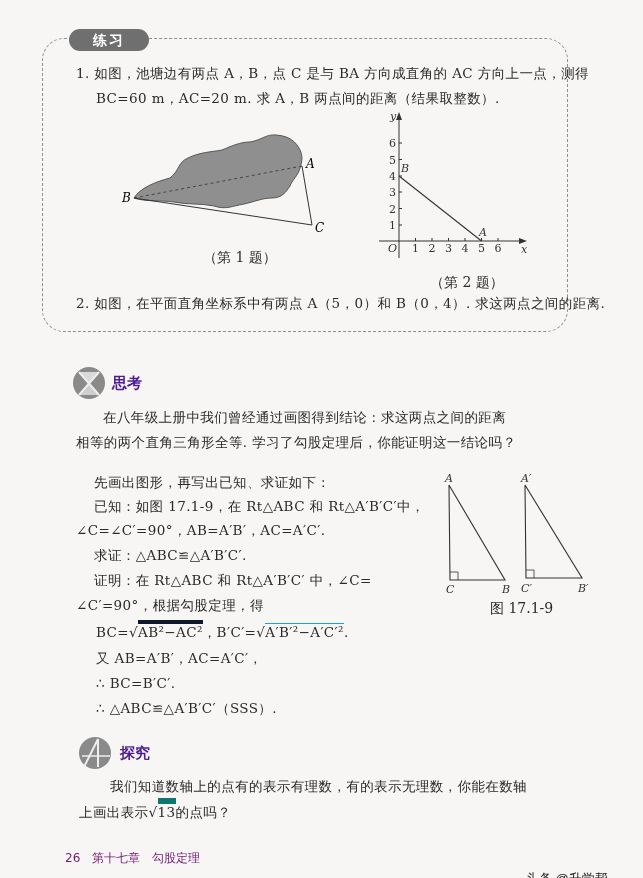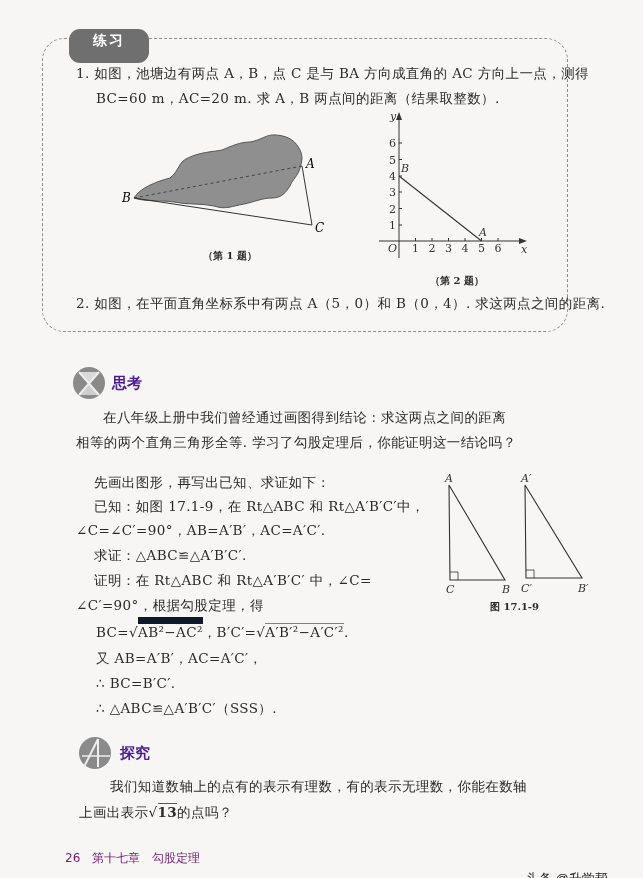--- a/index.html
+++ b/index.html
@@ -4,27 +4,27 @@
 <style>
   html, body { margin:0; padding:0; }
   body {
     width:643px; height:878px; position:relative; overflow:hidden;
     background:#f7f6f4;
     font-family:"DejaVu Serif", "Liberation Serif", serif;
     color:#2a2a2a;
   }
   .abs { position:absolute; }
   .txt { font-size:13.5px; line-height:20px; white-space:nowrap; letter-spacing:0.4px; }
-  .small { font-size:10px; white-space:nowrap;font-weight:bold; }
+  .small { font-size:14px; white-space:nowrap; }
   .frame {
     position:absolute; left:42px; top:38px; width:524px; height:292px;
     border:1.6px dashed #8e8e8e; border-radius:22px;
   }
   .badge {
-    position:absolute; left:69px; top:29px; width:80px; height:34px;
+    position:absolute; left:69px; top:29px; width:80px; height:22px;
     background:#6f6f6f; border-radius:11px; color:#fff;
     font-family:"DejaVu Sans", "Liberation Sans", sans-serif; font-weight:bold;
     font-size:14px; line-height:22px; text-align:center; letter-spacing:2px;
   }
   .section-head {
     position:absolute; font-family:"DejaVu Sans","Liberation Sans",sans-serif;
     font-weight:bold; font-size:15px; color:#4c1d95;
   }
   .footer { font-family:"DejaVu Sans","Liberation Sans",sans-serif; font-size:12px; color:#701a75; }
   .watermark { font-family:Liberation Sans, sans-serif; font-size:13px; color:#222;margin-top:23px; }
@@ -112,21 +112,21 @@
 <div class="abs txt" style="left:76px;top:432px;">相等的两个直角三角形全等. 学习了勾股定理后，你能证明这一结论吗？</div>
 
 <div class="abs txt" style="left:94px;top:472px;">先画出图形，再写出已知、求证如下：</div>
 <div class="abs txt" style="left:94px;top:496px;">已知：如图 17.1-9，在 Rt△ABC 和 Rt△A′B′C′中，</div>
 <div class="abs txt" style="left:76px;top:520px;">∠C=∠C′=90°，AB=A′B′，AC=A′C′.</div>
 <div class="abs txt" style="left:94px;top:545px;">求证：△ABC≌△A′B′C′.</div>
 <div class="abs txt" style="left:94px;top:570px;">证明：在 Rt△ABC 和 Rt△A′B′C′ 中，∠C=</div>
 <div class="abs txt" style="left:76px;top:595px;">∠C′=90°，根据勾股定理，得</div>
 
 <div class="abs txt" style="left:96px;top:622px;">
-  <span>BC=</span><span>√</span><span style="border-top:7px solid #0f172a;">AB²−AC²</span><span>，B′C′=</span><span>√</span><span style="border-top:1px solid #0ea5e9;">A′B′²−A′C′²</span><span>.</span>
+  <span>BC=</span><span>√</span><span style="border-top:4px solid #0f172a;">AB²−AC²</span><span>，B′C′=</span><span>√</span><span style="border-top:1px solid #0ea5e9;">A′B′²−A′C′²</span><span>.</span>
 </div>
 <div class="abs txt" style="left:96px;top:648px;">又  AB=A′B′，AC=A′C′，</div>
 <div class="abs txt" style="left:96px;top:673px;">∴  BC=B′C′.</div>
 <div class="abs txt" style="left:96px;top:698px;">∴  △ABC≌△A′B′C′（SSS）.</div>
 
 <svg style="left:0;top:0;width:643px;height:878px;pointer-events:none;">
   <polyline points="449,485 450,580 505,580 449,485" fill="none" stroke="#333" stroke-width="1.1"></polyline>
   <polyline points="450,572 458,572 458,580" fill="none" stroke="#333" stroke-width="0.8"></polyline>
   <polyline points="525,485 526,578 582,578 525,485" fill="none" stroke="#333" stroke-width="1.1"></polyline>
   <polyline points="526,570 534,570 534,578" fill="none" stroke="#333" stroke-width="0.8"></polyline>
@@ -143,21 +143,21 @@
 
 <svg style="left:78px;top:736px;width:34px;height:34px;">
   <circle cx="17" cy="17" r="16" fill="#8a8a8a"></circle>
   <line x1="6" y1="31" x2="20" y2="3" stroke="#eee" stroke-width="2"></line>
   <line x1="20" y1="3" x2="20" y2="31" stroke="#eee" stroke-width="2"></line>
   <line x1="4" y1="20" x2="32" y2="20" stroke="#eee" stroke-width="1.5"></line>
 </svg>
 <div class="section-head" style="left:120px;top:744px;">探究</div>
 <div class="abs txt" style="left:110px;top:776px;">我们知道数轴上的点有的表示有理数，有的表示无理数，你能在数轴</div>
 <div class="abs txt" style="left:79px;top:802px;">
-  <span>上画出表示</span><span>√</span><span style="border-top:1px solid #0f766e;font-weight:bold;">13</span><span>的点吗？</span>
+  <span>上画出表示</span><span>√</span><span style="border-top:6px solid #0f766e;">13</span><span>的点吗？</span>
 </div>
 
 <div class="abs footer" style="left:65px;top:850px;">
   <span>26</span>
   <span style="margin-left:8px;">第十七章</span>
   <span style="margin-left:8px;">勾股定理</span>
 </div>
 <div class="abs watermark" style="left:526px;top:847px;">头条 @升学帮</div>
 
 </body></html>

